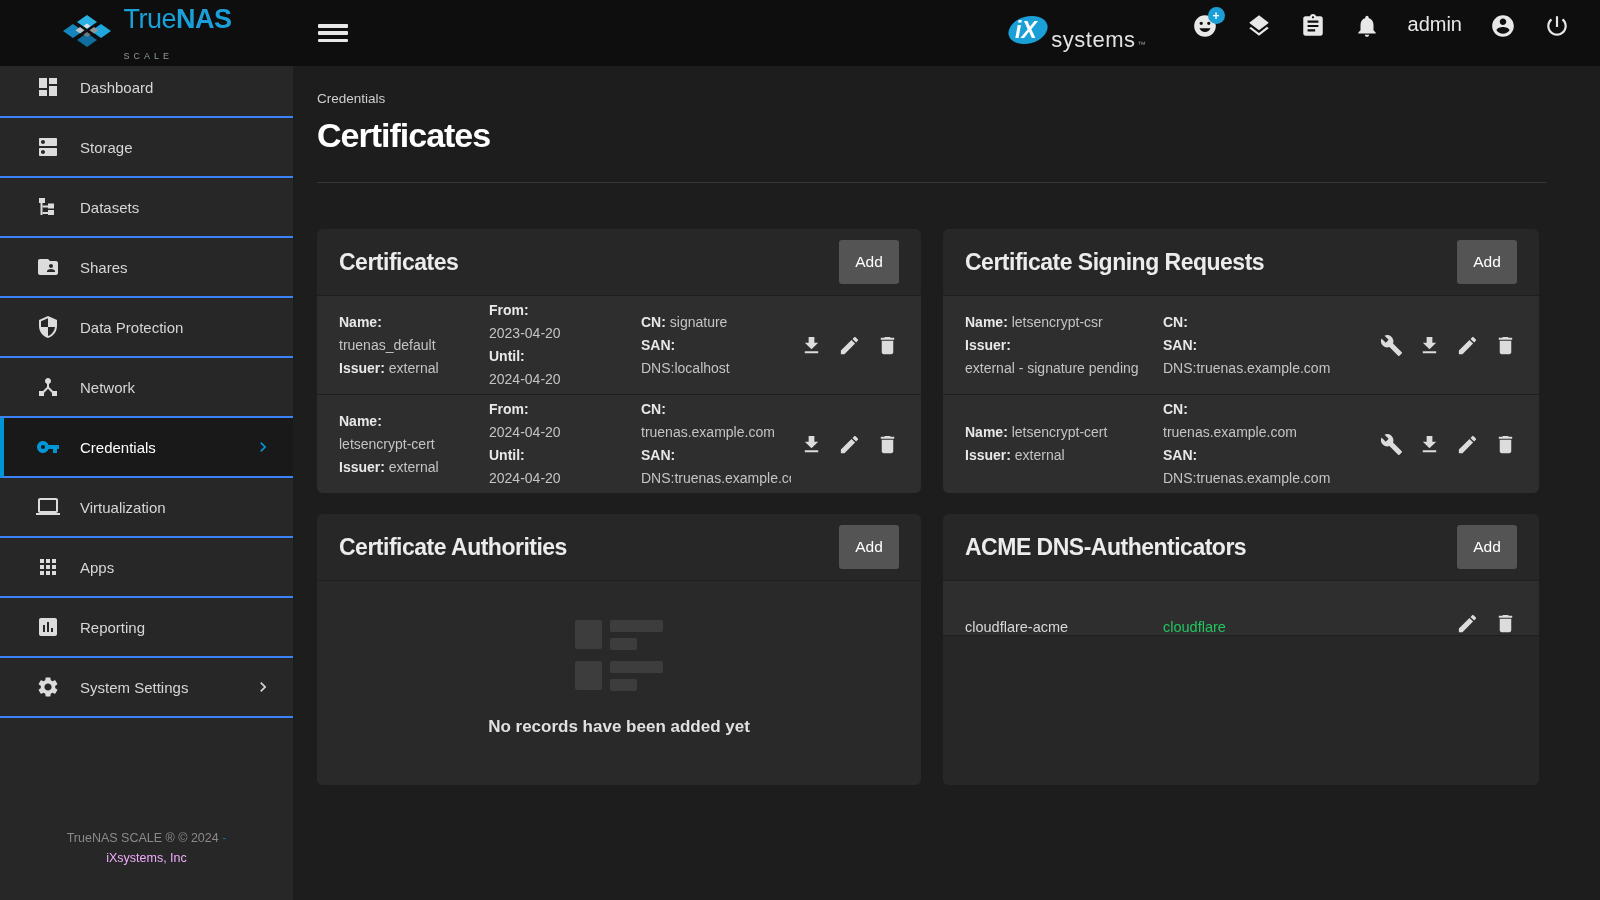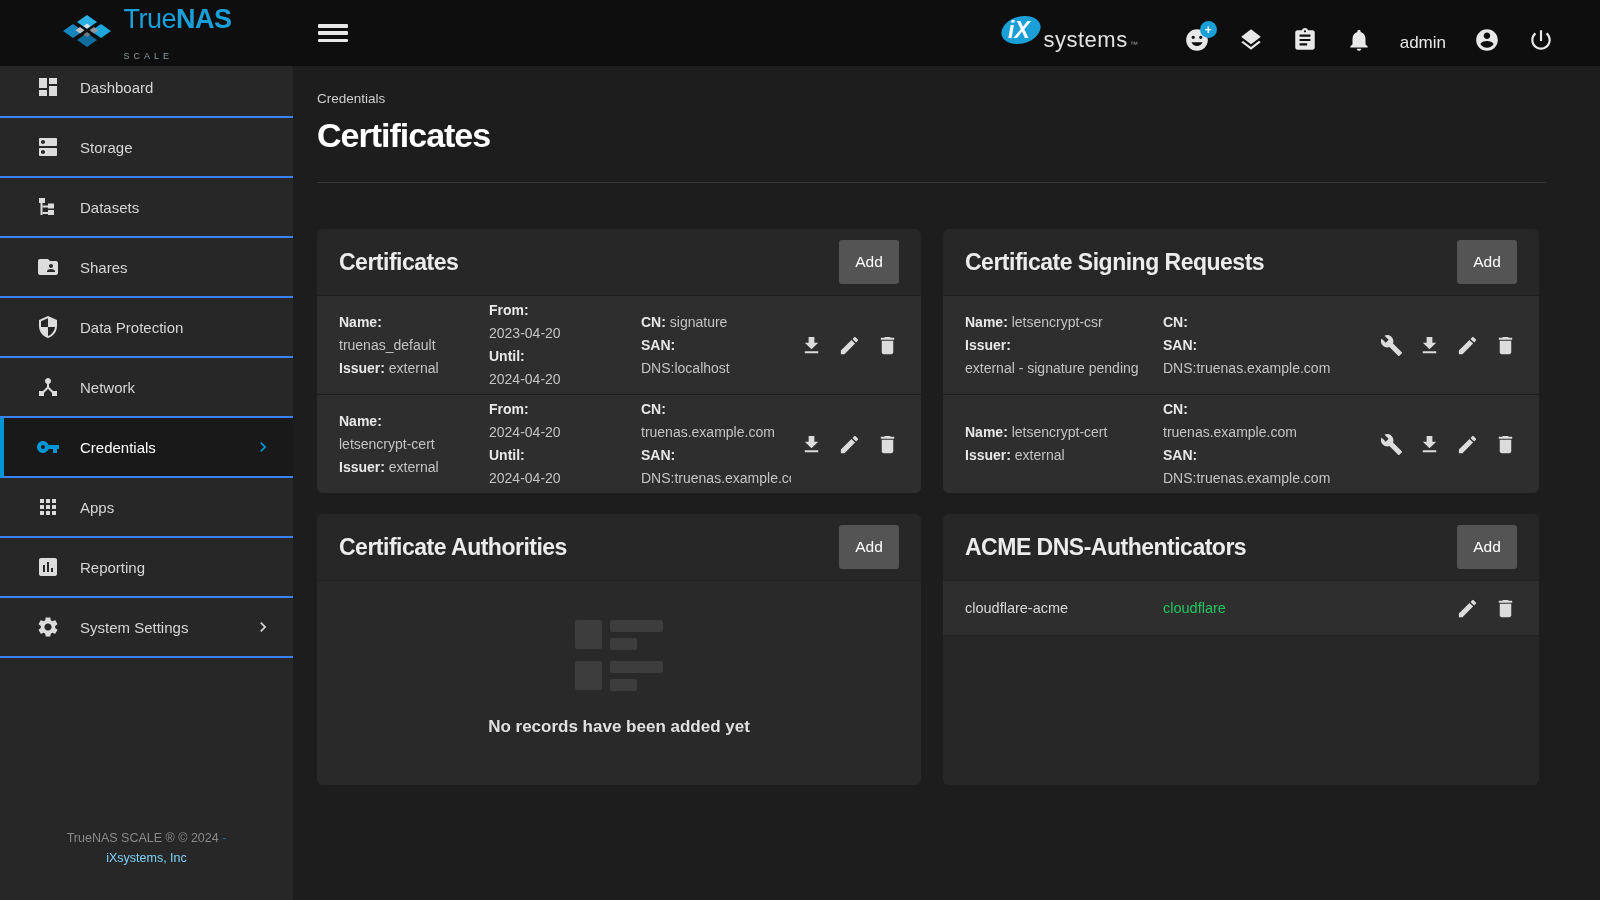--- a/index.html
+++ b/index.html
@@ -11,49 +11,49 @@
     display:flex; align-items:center; z-index:10; }
   .brand-zone { width:293px; height:58px; display:flex; align-items:center; justify-content:center; gap:10px; }
   .brand-textcol { display:flex; flex-direction:column; line-height:1; }
   .brand-line { font-size:27px; color:#1a9fd9; letter-spacing:-0.5px; }
   .brand-line .light { font-weight:300; }
   .brand-line .bold { font-weight:700; }
   .brand-edition { font-size:9px; letter-spacing:4px; color:#8e9aa0; margin-top:19px; }
   .hamburger { margin-left:25px; width:30px; height:22px; display:flex; flex-direction:column;
     justify-content:space-between; background:none; border:none; cursor:pointer; padding:2px 0; }
   .hamburger div { height:3.5px; background:#e8e8e8; border-radius:1px; }
-  .topbar-right { margin-left:auto; display:flex; align-items:flex-end; gap:28px; padding-right:46px; }
+  .topbar-right { margin-left:auto; display:flex; align-items:flex-start; gap:28px; padding-right:30px; }
   .ix-logo { display:flex; align-items:baseline; margin-right:18px; }
   .ix-sys { color:#e2e2e2; font-size:22px; font-weight:300; letter-spacing:0.5px; }
   .ix-tm { color:#9a9a9a; font-size:8px; margin-left:2px; }
   .tb-icon { width:26px; height:26px; position:relative; cursor:pointer; display:flex; align-items:center; }
   .tb-icon svg { width:26px; height:26px; fill:#e8e8e8; }
   .tb-badge { position:absolute; top:-6px; right:-7px; width:17px; height:17px; border-radius:50%;
     background:#1a9fd6; color:#fff; font-size:12px; font-weight:700; display:flex;
     align-items:center; justify-content:center; }
-  .tb-user { color:#e8e8e8; font-size:17px; cursor:pointer; }
+  .tb-user { color:#e8e8e8; font-size:20px; cursor:pointer; }
 
   
   .sidebar { position:fixed; top:58px; left:0; width:293px; height:842px; background:#272727;
     display:flex; flex-direction:column; }
   .nav-item { height:60px; display:flex; align-items:center; padding:0 20px 0 36px;
     border-bottom:2px solid #3b82f6; cursor:pointer; position:relative; }
   .nav-icon { width:24px; height:24px; margin-right:20px; display:flex; }
   .nav-icon svg { width:24px; height:24px; fill:#dcdcdc; }
   .nav-label { color:#d6d6d6; font-size:15px; }
   .nav-item.active { background:#191919; border-left:4px solid #0095d5; padding-left:32px; }
   .nav-item.active .nav-icon svg { fill:#0095d5; }
   .nav-item.active .nav-label { color:#fff; }
   .nav-chevron { margin-left:auto; width:20px; height:20px; }
   .nav-chevron svg { width:20px; height:20px; fill:#d6d6d6; }
   .nav-item.active .nav-chevron svg { fill:#0095d5; }
   .side-footer { margin-top:auto; padding-bottom:32px; text-align:center; font-size:12.5px; line-height:20px; }
   .side-copy { color:#8a8a8a; }
   .side-dash { color:#1a6f9e; }
-  .side-link { color:#7dd3fc; cursor:pointer; }
+  .side-link { color:#f0abfc; cursor:pointer; }
 
   
   .main { position:fixed; top:58px; left:293px; width:1307px; height:842px; background:#1d1d1e;
     padding:33px 54px 0 24px; }
   .breadcrumb { color:#cfcfcf; font-size:13.5px; cursor:pointer; }
   .page-title { color:#fff; font-size:34px; font-weight:700; letter-spacing:-1px; margin:10px 0 27px; }
   .title-divider { border:none; border-top:1px solid #373737; margin:0 0 46px 0; }
 
   .cards-grid { display:grid; grid-template-columns:604px 596px; grid-template-rows:264px 271px;
     column-gap:22px; row-gap:21px; }
@@ -70,21 +70,21 @@
   .c1 { width:150px; } .c2 { width:152px; } .c3 { width:150px; }
   .csr-c1 { width:198px; } .csr-c2 { width:212px; }
   .clip { white-space:nowrap; overflow:hidden; }
   .lbl { font-weight:700; color:#e8e8e8; }
   .val { color:#c4c4c4; }
   .row-actions { margin-left:auto; display:flex; align-items:center; gap:15px; }
   .act-icon { width:23px; height:23px; cursor:pointer; }
   .act-icon svg { width:23px; height:23px; fill:#dcdcdc; }
 
   .acme-row { border-top:1px solid #1f1f20; background:#2e2e2f; height:56px; min-height:56px;
-    flex:0 0 auto; display:flex; align-items:center; padding:0 22px; font-size:14.5px;
+    flex:0 0 auto; display:flex; align-items:flex-end; padding:0 22px; font-size:14.5px;
     border-bottom:1px solid #1f1f20; }
   .acme-name { width:198px; color:#d8d8d8; }
   .acme-val { color:#22c55e; }
 
   .empty-body { flex:1; display:flex; flex-direction:column; align-items:center; justify-content:center;
     background:#29292a; border-top:1px solid #1f1f20; padding-bottom:10px; }
   .empty-icon { display:flex; flex-direction:column; gap:11px; margin-bottom:26px; }
   .e-row { display:flex; gap:8px; }
   .e-sq { width:27px; height:29px; background:#3d3d3d; border-radius:2px; }
   .e-bars { display:flex; flex-direction:column; gap:6px; }
@@ -237,20 +237,28 @@
         <svg viewBox="0 0 24 24">
           <path d="M12.65 10C11.83 7.67 9.61 6 7 6c-3.31 0-6 2.69-6 6s2.69 6 6 6c2.61 0 4.83-1.67 5.65-4H17v4h4v-4h2v-4H12.65zM7 14c-1.1 0-2-.9-2-2s.9-2 2-2 2 .9 2 2-.9 2-2 2z"></path>
         </svg>
       </span>
     <span class="nav-label">Credentials</span>
     <span class="nav-chevron"><svg viewBox="0 0 24 24">
           <path d="M8.59 16.59 13.17 12 8.59 7.41 10 6l6 6-6 6z"></path>
         </svg></span>
   </div>
 
+  <div class="nav-item">
+    <span class="nav-icon">
+        <svg viewBox="0 0 24 24">
+          <path d="M20 18c1.1 0 1.99-.9 1.99-2L22 5c0-1.1-.9-2-2-2H4c-1.1 0-2 .9-2 2v11c0 1.1.9 2 2 2H0v2h24v-2h-4zM4 5h16v11H4V5z"></path>
+        </svg>
+      </span>
+    <span class="nav-label">Virtualization</span>
+  </div>
 
   <div class="nav-item">
     <span class="nav-icon">
         <svg viewBox="0 0 24 24">
           <path d="M4 8h4V4H4v4zm6 0h4V4h-4v4zm6-4v4h4V4h-4zM4 14h4v-4H4v4zm6 0h4v-4h-4v4zm6 0h4v-4h-4v4zM4 20h4v-4H4v4zm6 0h4v-4h-4v4zm6 0h4v-4h-4v4z"></path>
         </svg>
       </span>
     <span class="nav-label">Apps</span>
   </div>
 

